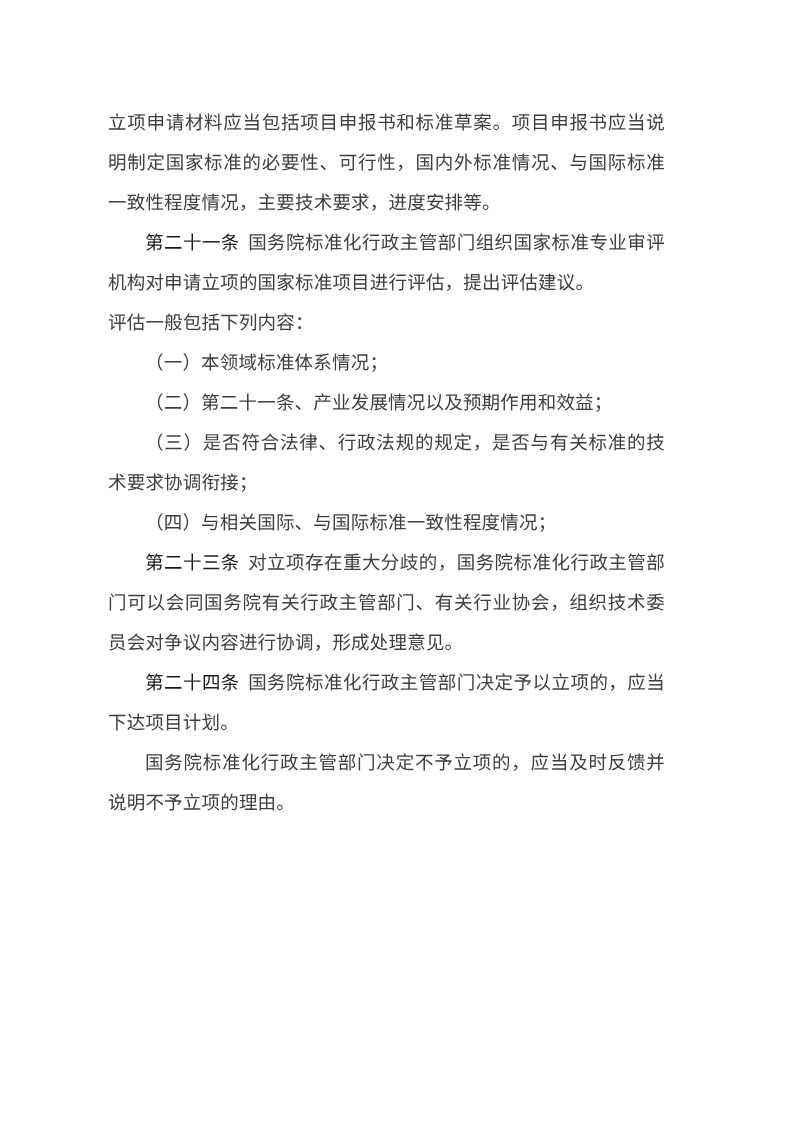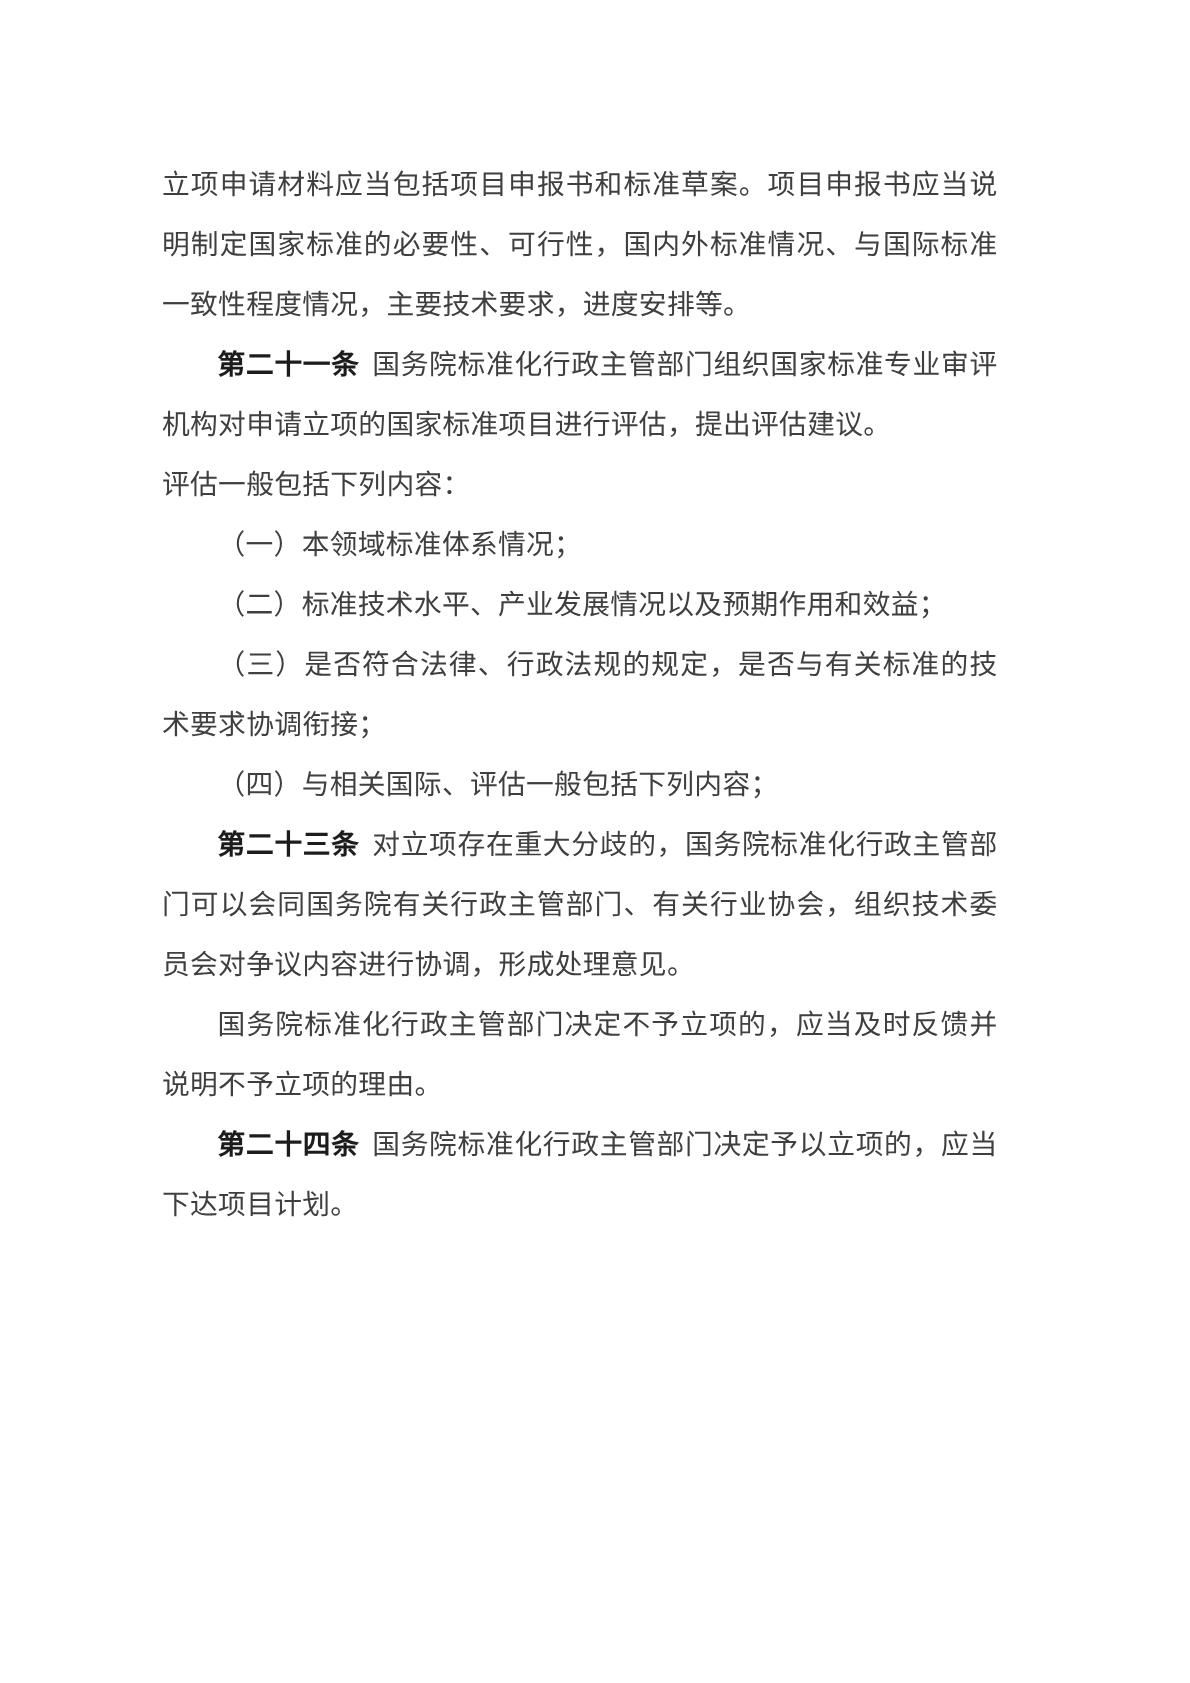--- a/index.html
+++ b/index.html
@@ -26,47 +26,47 @@
     text-align: justify;
     letter-spacing: 0.2px;
   }
   .content p {
     margin: 0;
     padding: 0;
   }
   p.flush { text-indent: 0; }
   p.indent { text-indent: 2em; }
   .art-num {
-    font-weight: bold;
+    font-weight: normal;
     color: #1c1c1c;
     margin-right: 0.45em;
   }
 </style>
 </head>
 <body>
 
 <div class="page">
   <div class="content">
 
     <p class="flush"><span>立项申请材料应当包括项目申报书和标准草案。项目申报书应当说明制定国家标准的必要性、可行性，国内外标准情况、与国际标准一致性程度情况，主要技术要求，进度安排等。</span></p>
 
     <p class="indent"><span class="art-num">第二十一条</span><span>国务院标准化行政主管部门组织国家标准专业审评机构对申请立项的国家标准项目进行评估，提出评估建议。</span></p>
 
     <p class="flush"><span>评估一般包括下列内容：</span></p>
 
     <p class="indent"><span>（一）本领域标准体系情况；</span></p>
 
-    <p class="indent"><span>（二）标准技术水平、产业发展情况以及预期作用和效益；</span></p>
+    <p class="indent"><span>（二）第二十一条、产业发展情况以及预期作用和效益；</span></p>
 
     <p class="indent"><span>（三）是否符合法律、行政法规的规定，是否与有关标准的技术要求协调衔接；</span></p>
 
-    <p class="indent"><span>（四）与相关国际、评估一般包括下列内容；</span></p>
+    <p class="indent"><span>（四）与相关国际、与国际标准一致性程度情况；</span></p>
 
 
 
     <p class="indent"><span class="art-num">第二十三条</span><span>对立项存在重大分歧的，国务院标准化行政主管部门可以会同国务院有关行政主管部门、有关行业协会，组织技术委员会对争议内容进行协调，形成处理意见。</span></p>
 
+    <p class="indent"><span class="art-num">第二十四条</span><span>国务院标准化行政主管部门决定予以立项的，应当下达项目计划。</span></p>
+
     <p class="indent"><span>国务院标准化行政主管部门决定不予立项的，应当及时反馈并说明不予立项的理由。</span></p>
-
-    <p class="indent"><span class="art-num">第二十四条</span><span>国务院标准化行政主管部门决定予以立项的，应当下达项目计划。</span></p>
 
   </div>
 </div>
 
 </body></html>

